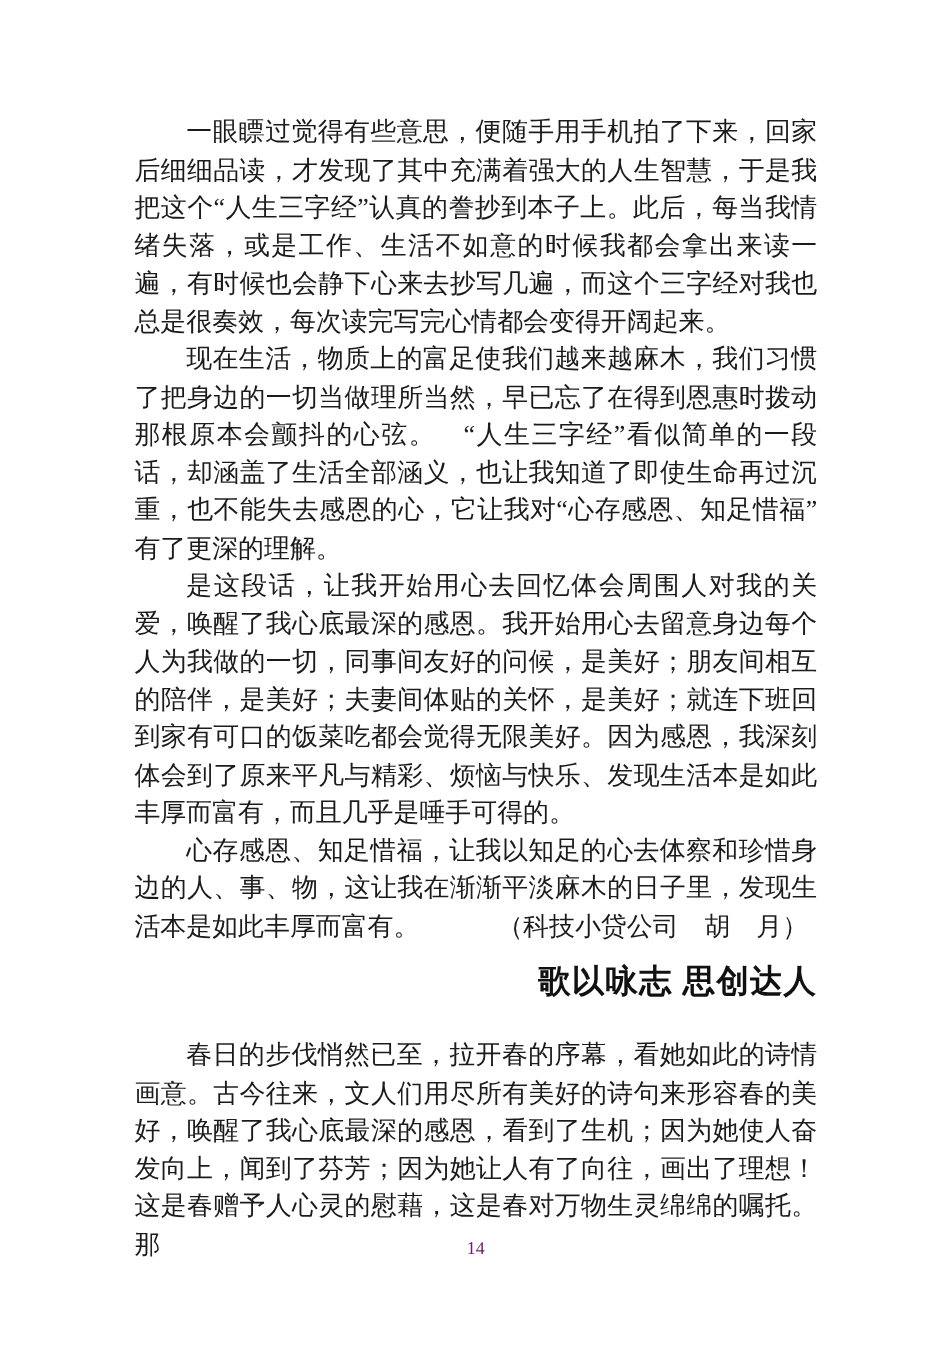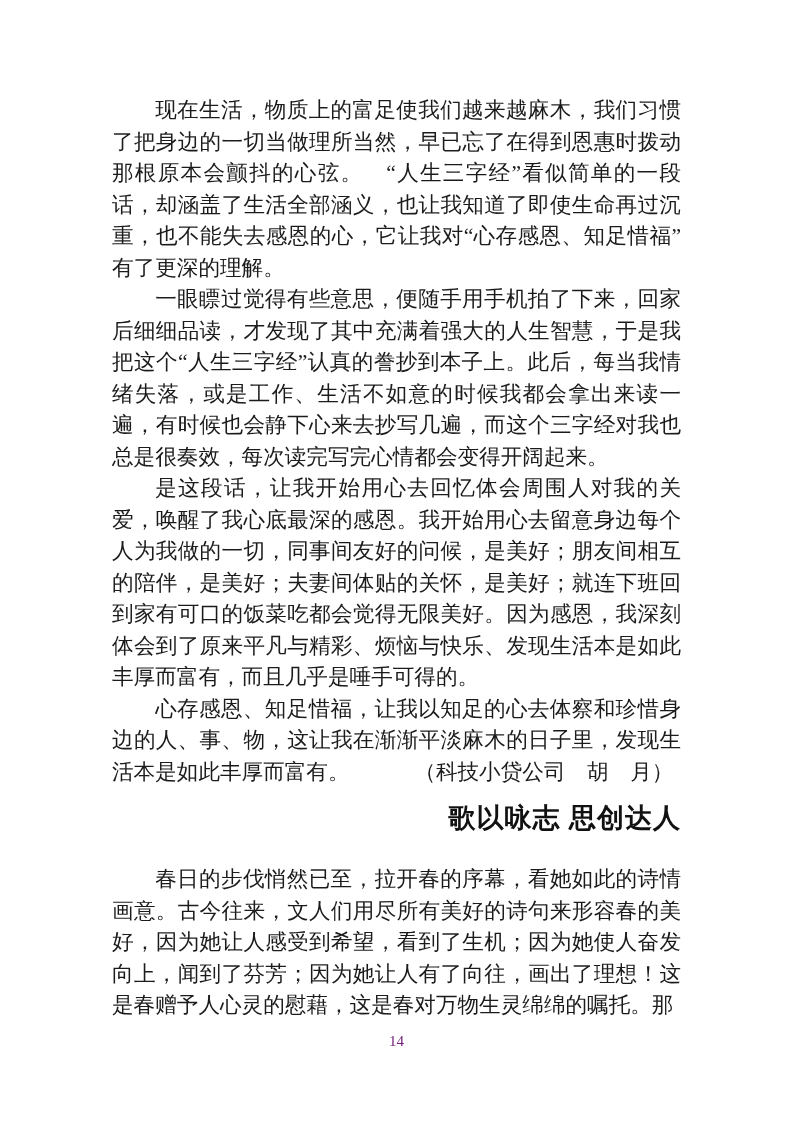--- a/index.html
+++ b/index.html
@@ -55,21 +55,21 @@
     font-family: "Liberation Serif", "DejaVu Serif", serif;
     font-size: 15px;
     color: #701a75;
   }
 </style>
 </head>
 <body>
 
 <div class="page">
   <div class="body-text">
+    <p>一眼瞟过觉得有些意思，便随手用手机拍了下来，回家后细细品读，才发现了其中充满着强大的人生智慧，于是我把这个“人生三字经”认真的誊抄到本子上。此后，每当我情绪失落，或是工作、生活不如意的时候我都会拿出来读一遍，有时候也会静下心来去抄写几遍，而这个三字经对我也总是很奏效，每次读完写完心情都会变得开阔起来。</p>
     <p>现在生活，物质上的富足使我们越来越麻木，我们习惯了把身边的一切当做理所当然，早已忘了在得到恩惠时拨动那根原本会颤抖的心弦。　“人生三字经”看似简单的一段话，却涵盖了生活全部涵义，也让我知道了即使生命再过沉重，也不能失去感恩的心，它让我对“心存感恩、知足惜福”有了更深的理解。</p>
-    <p>一眼瞟过觉得有些意思，便随手用手机拍了下来，回家后细细品读，才发现了其中充满着强大的人生智慧，于是我把这个“人生三字经”认真的誊抄到本子上。此后，每当我情绪失落，或是工作、生活不如意的时候我都会拿出来读一遍，有时候也会静下心来去抄写几遍，而这个三字经对我也总是很奏效，每次读完写完心情都会变得开阔起来。</p>
     <p>是这段话，让我开始用心去回忆体会周围人对我的关爱，唤醒了我心底最深的感恩。我开始用心去留意身边每个人为我做的一切，同事间友好的问候，是美好；朋友间相互的陪伴，是美好；夫妻间体贴的关怀，是美好；就连下班回到家有可口的饭菜吃都会觉得无限美好。因为感恩，我深刻体会到了原来平凡与精彩、烦恼与快乐、发现生活本是如此丰厚而富有，而且几乎是唾手可得的。</p>
     <p><span>心存感恩、知足惜福，让我以知足的心去体察和珍惜身边的人、事、物，这让我在渐渐平淡麻木的日子里，发现生活本是如此丰厚而富有。</span><span class="attribution">（科技小贷公司　胡　月）</span></p>
     <h2 class="article-title">歌以咏志 思创达人</h2>
-    <p>春日的步伐悄然已至，拉开春的序幕，看她如此的诗情画意。古今往来，文人们用尽所有美好的诗句来形容春的美好，因为她让人感受到希望，看到了生机；因为她使人奋发向上，闻到了芬芳；因为她让人有了向往，画出了理想！这是春赠予人心灵的慰藉，这是春对万物生灵绵绵的嘱托。那</p>
+    <p>春日的步伐悄然已至，拉开春的序幕，看她如此的诗情画意。古今往来，文人们用尽所有美好的诗句来形容春的美好，唤醒了我心底最深的感恩，看到了生机；因为她使人奋发向上，闻到了芬芳；因为她让人有了向往，画出了理想！这是春赠予人心灵的慰藉，这是春对万物生灵绵绵的嘱托。那</p>
   </div>
   <div class="page-number">14</div>
 </div>
 
 </body></html>

